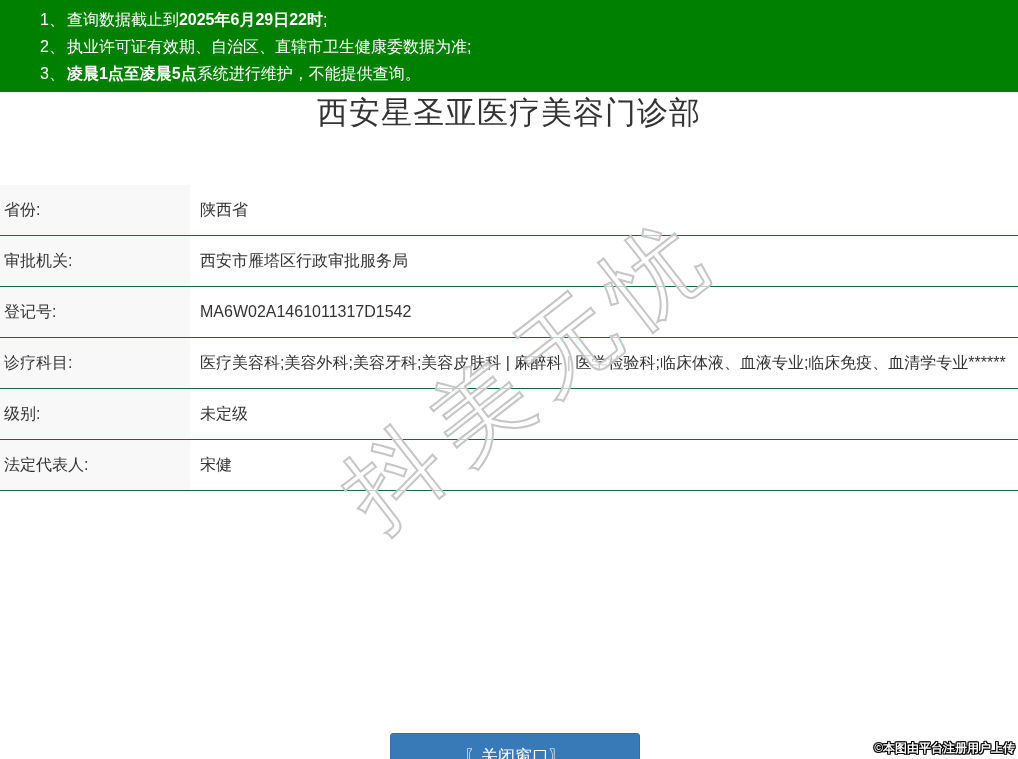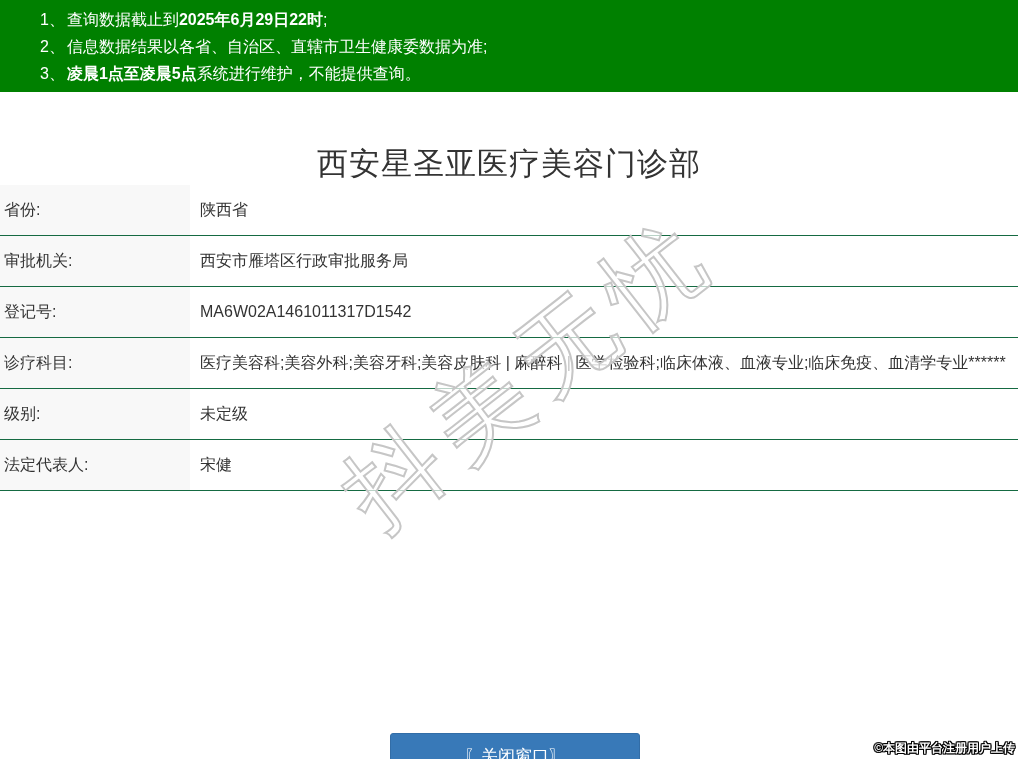--- a/index.html
+++ b/index.html
@@ -22,21 +22,21 @@
     font-size: 16px;
     line-height: 27px;
     white-space: nowrap;
   }
   .notice-line .num { margin-right: 2px; }
   .notice-line b { font-weight: bold; }
   
   .title-wrap {
     height: 93px;
     display: flex;
-    align-items: flex-end;
+    align-items: flex-start;
     justify-content: center;
   }
   .page-title {
     font-size: 31px;
     font-weight: 400;
     color: #333333;
     letter-spacing: 1px;
   }
   
   table.info-table {
@@ -106,21 +106,21 @@
        0   -1px 0 #000, 0    1px 0 #000,
       -1px  0   0 #000, 1px  0   0 #000;
     z-index: 7;
   }
 </style>
 </head>
 <body>
 
 <div class="notice-bar">
   <div class="notice-line"><span class="num">1、</span><span>查询数据截止到</span><b>2025年6月29日22时</b><span>;</span></div>
-  <div class="notice-line"><span class="num">2、</span><span>信息数据结果以各省、自治区、直辖市卫生健康委数据为准;</span><b></b><span></span></div>
+  <div class="notice-line"><span class="num">2、</span><span>执业许可证有效期、自治区、直辖市卫生健康委数据为准;</span><b></b><span></span></div>
   <div class="notice-line"><span class="num">3、</span><span></span><b>凌晨1点至凌晨5点</b><span>系统进行维护，不能提供查询。</span></div>
 </div>
 
 <div class="title-wrap">
   <h1 class="page-title">西安星圣亚医疗美容门诊部</h1>
 </div>
 
 <table class="info-table">
   <tbody>
     <tr>

